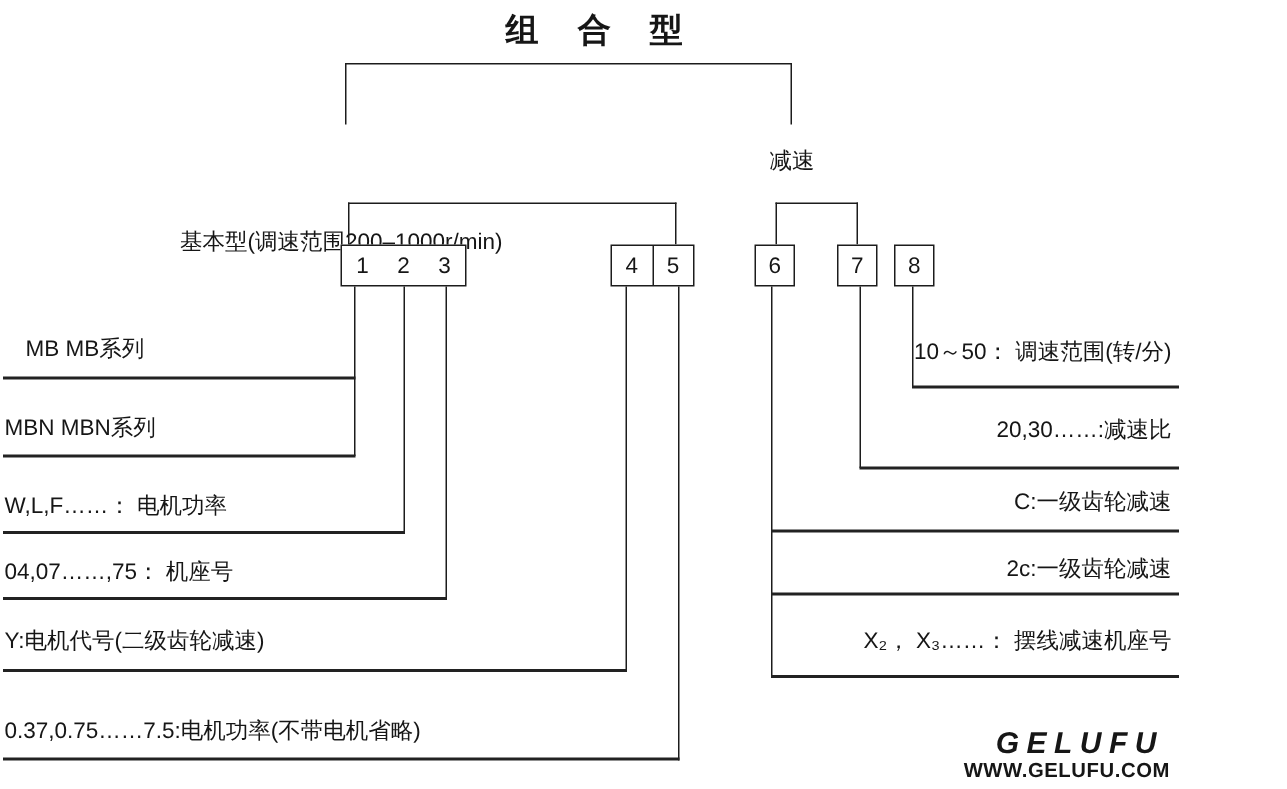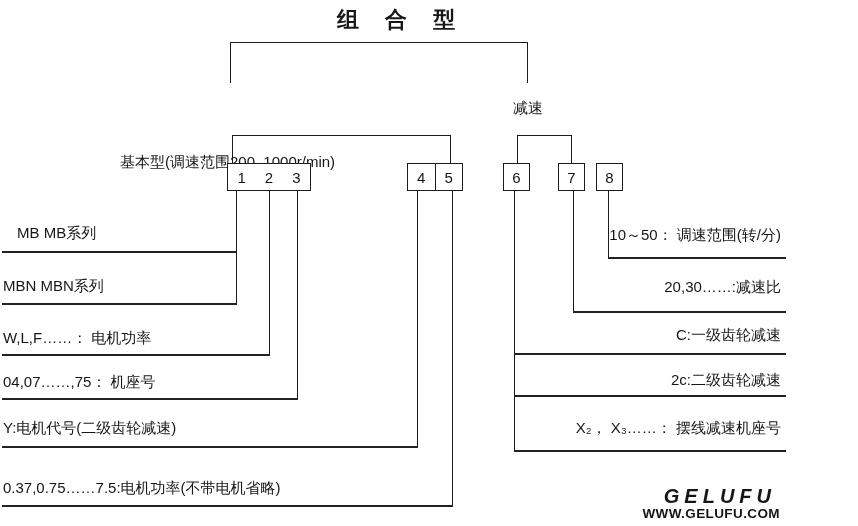--- a/index.html
+++ b/index.html
@@ -107,21 +107,21 @@
 
   <div class="lbl right" style="right:5px;top:226px;">10～50： 调速范围(转/分)</div>
   <div class="hline2" style="left:608px;top:257px;width:248px;"></div>
 
   <div class="lbl right" style="right:5px;top:278px;">20,30……:减速比</div>
   <div class="hline2" style="left:573px;top:311px;width:283px;"></div>
 
   <div class="lbl right" style="right:5px;top:326px;">C:一级齿轮减速</div>
   <div class="hline2" style="left:514px;top:353px;width:342px;"></div>
 
-  <div class="lbl right" style="right:5px;top:371px;">2c:二级齿轮减速</div>
+  <div class="lbl right" style="right:5px;top:371px;">2c:一级齿轮减速</div>
   <div class="hline2" style="left:514px;top:395px;width:342px;"></div>
 
   <div class="lbl right" style="right:5px;top:419px;">X₂， X₃……： 摆线减速机座号</div>
   <div class="hline2" style="left:514px;top:450px;width:342px;"></div>
 
   <div id="brand">GELUFU</div>
   <div id="website">WWW.GELUFU.COM</div>
 
 </div>
 

